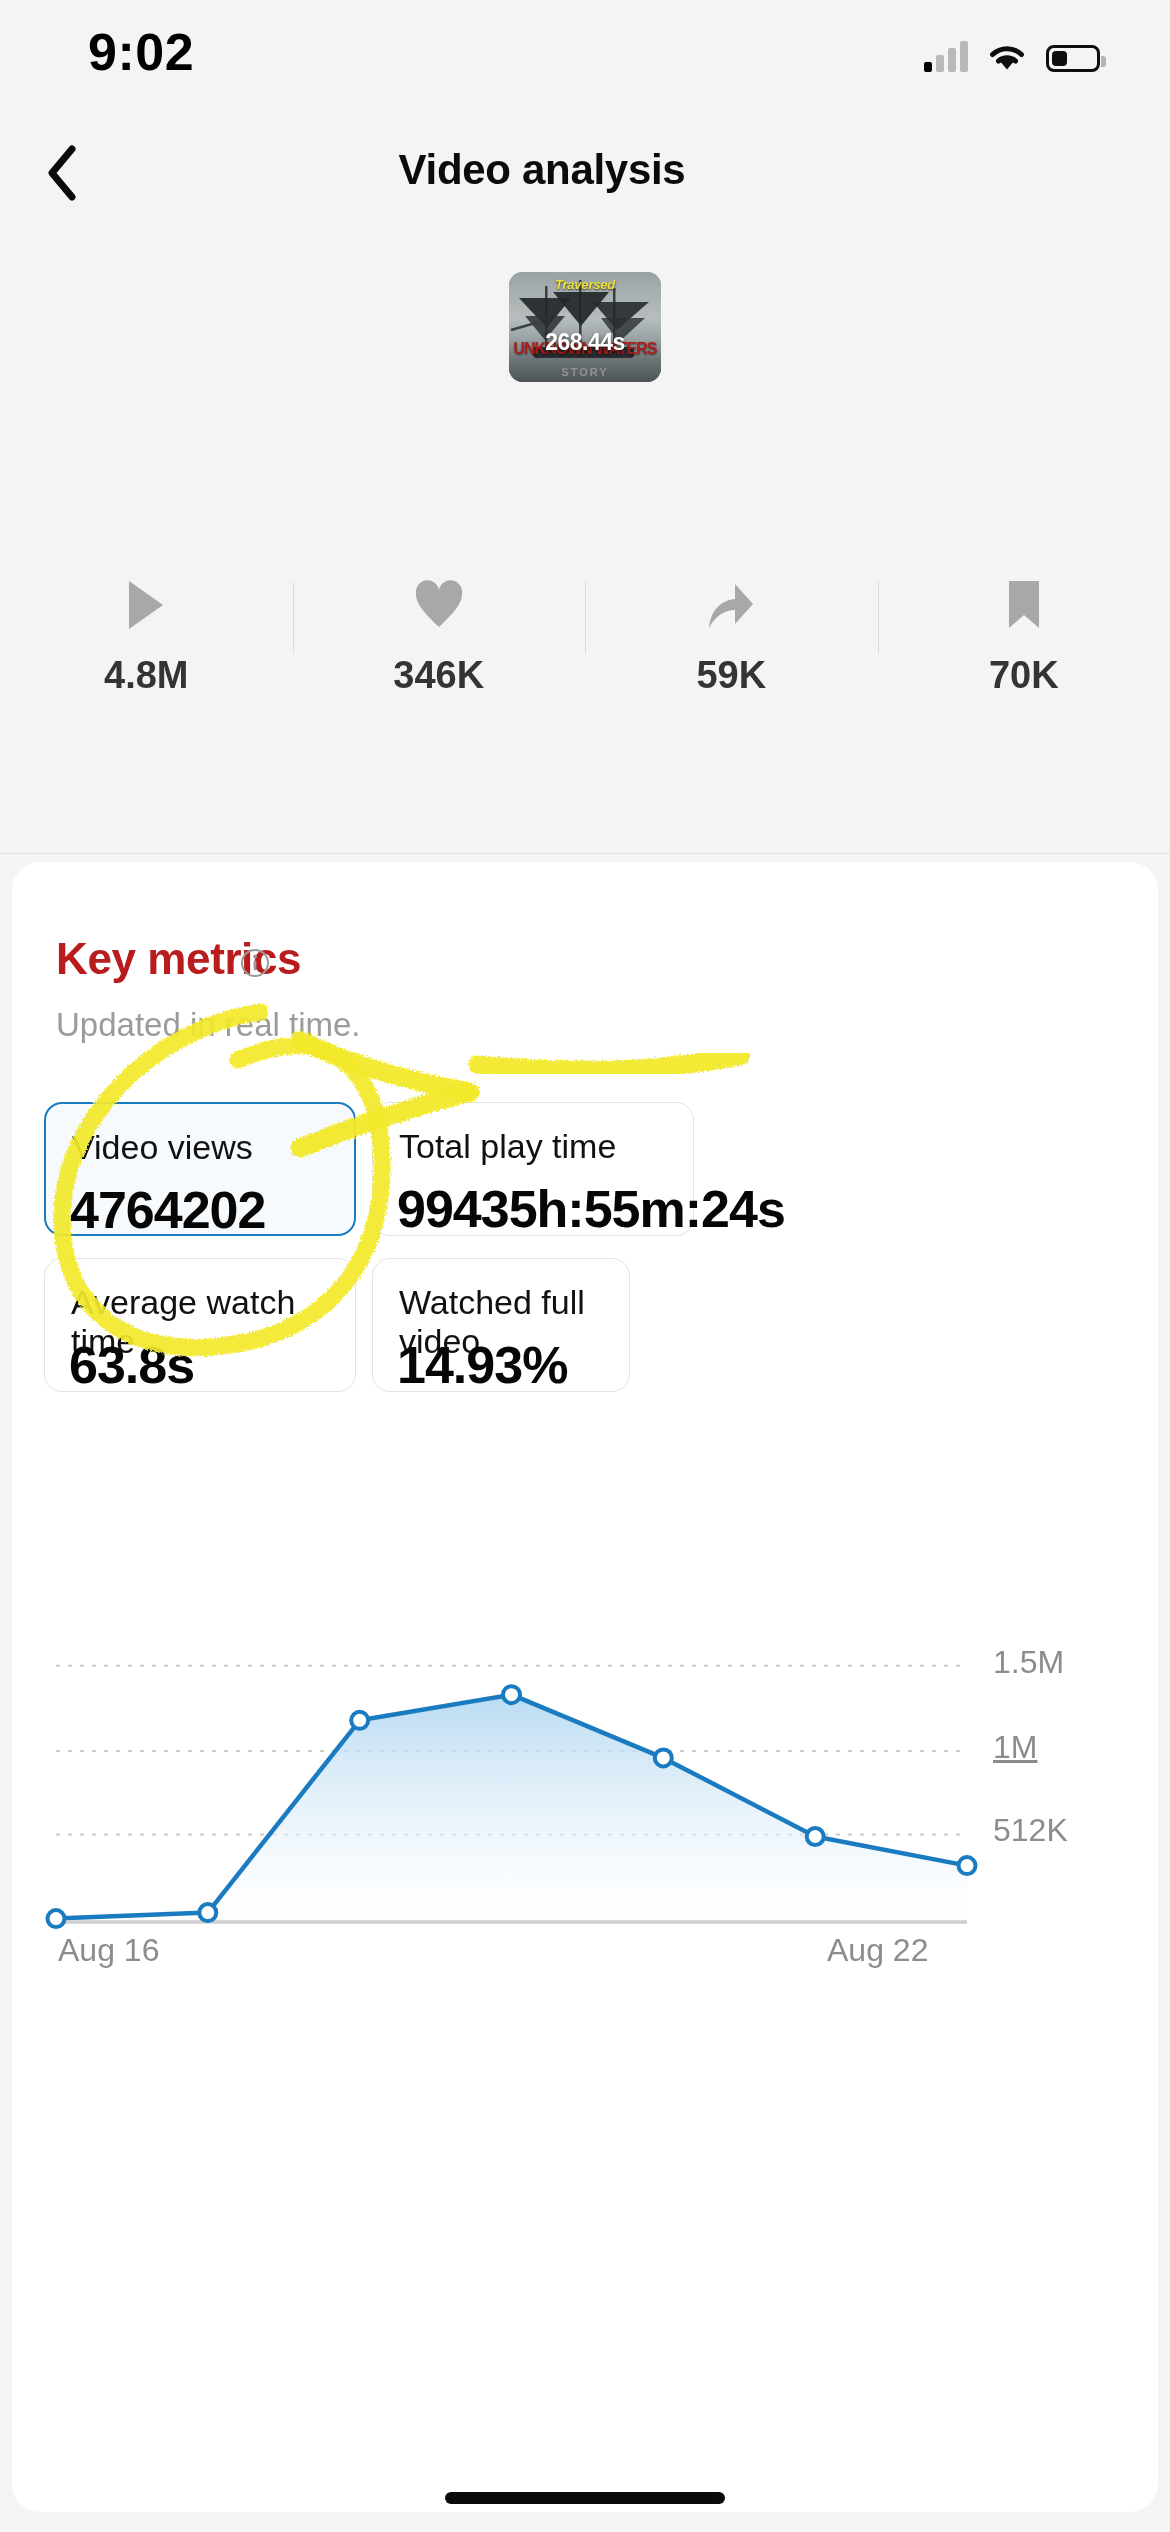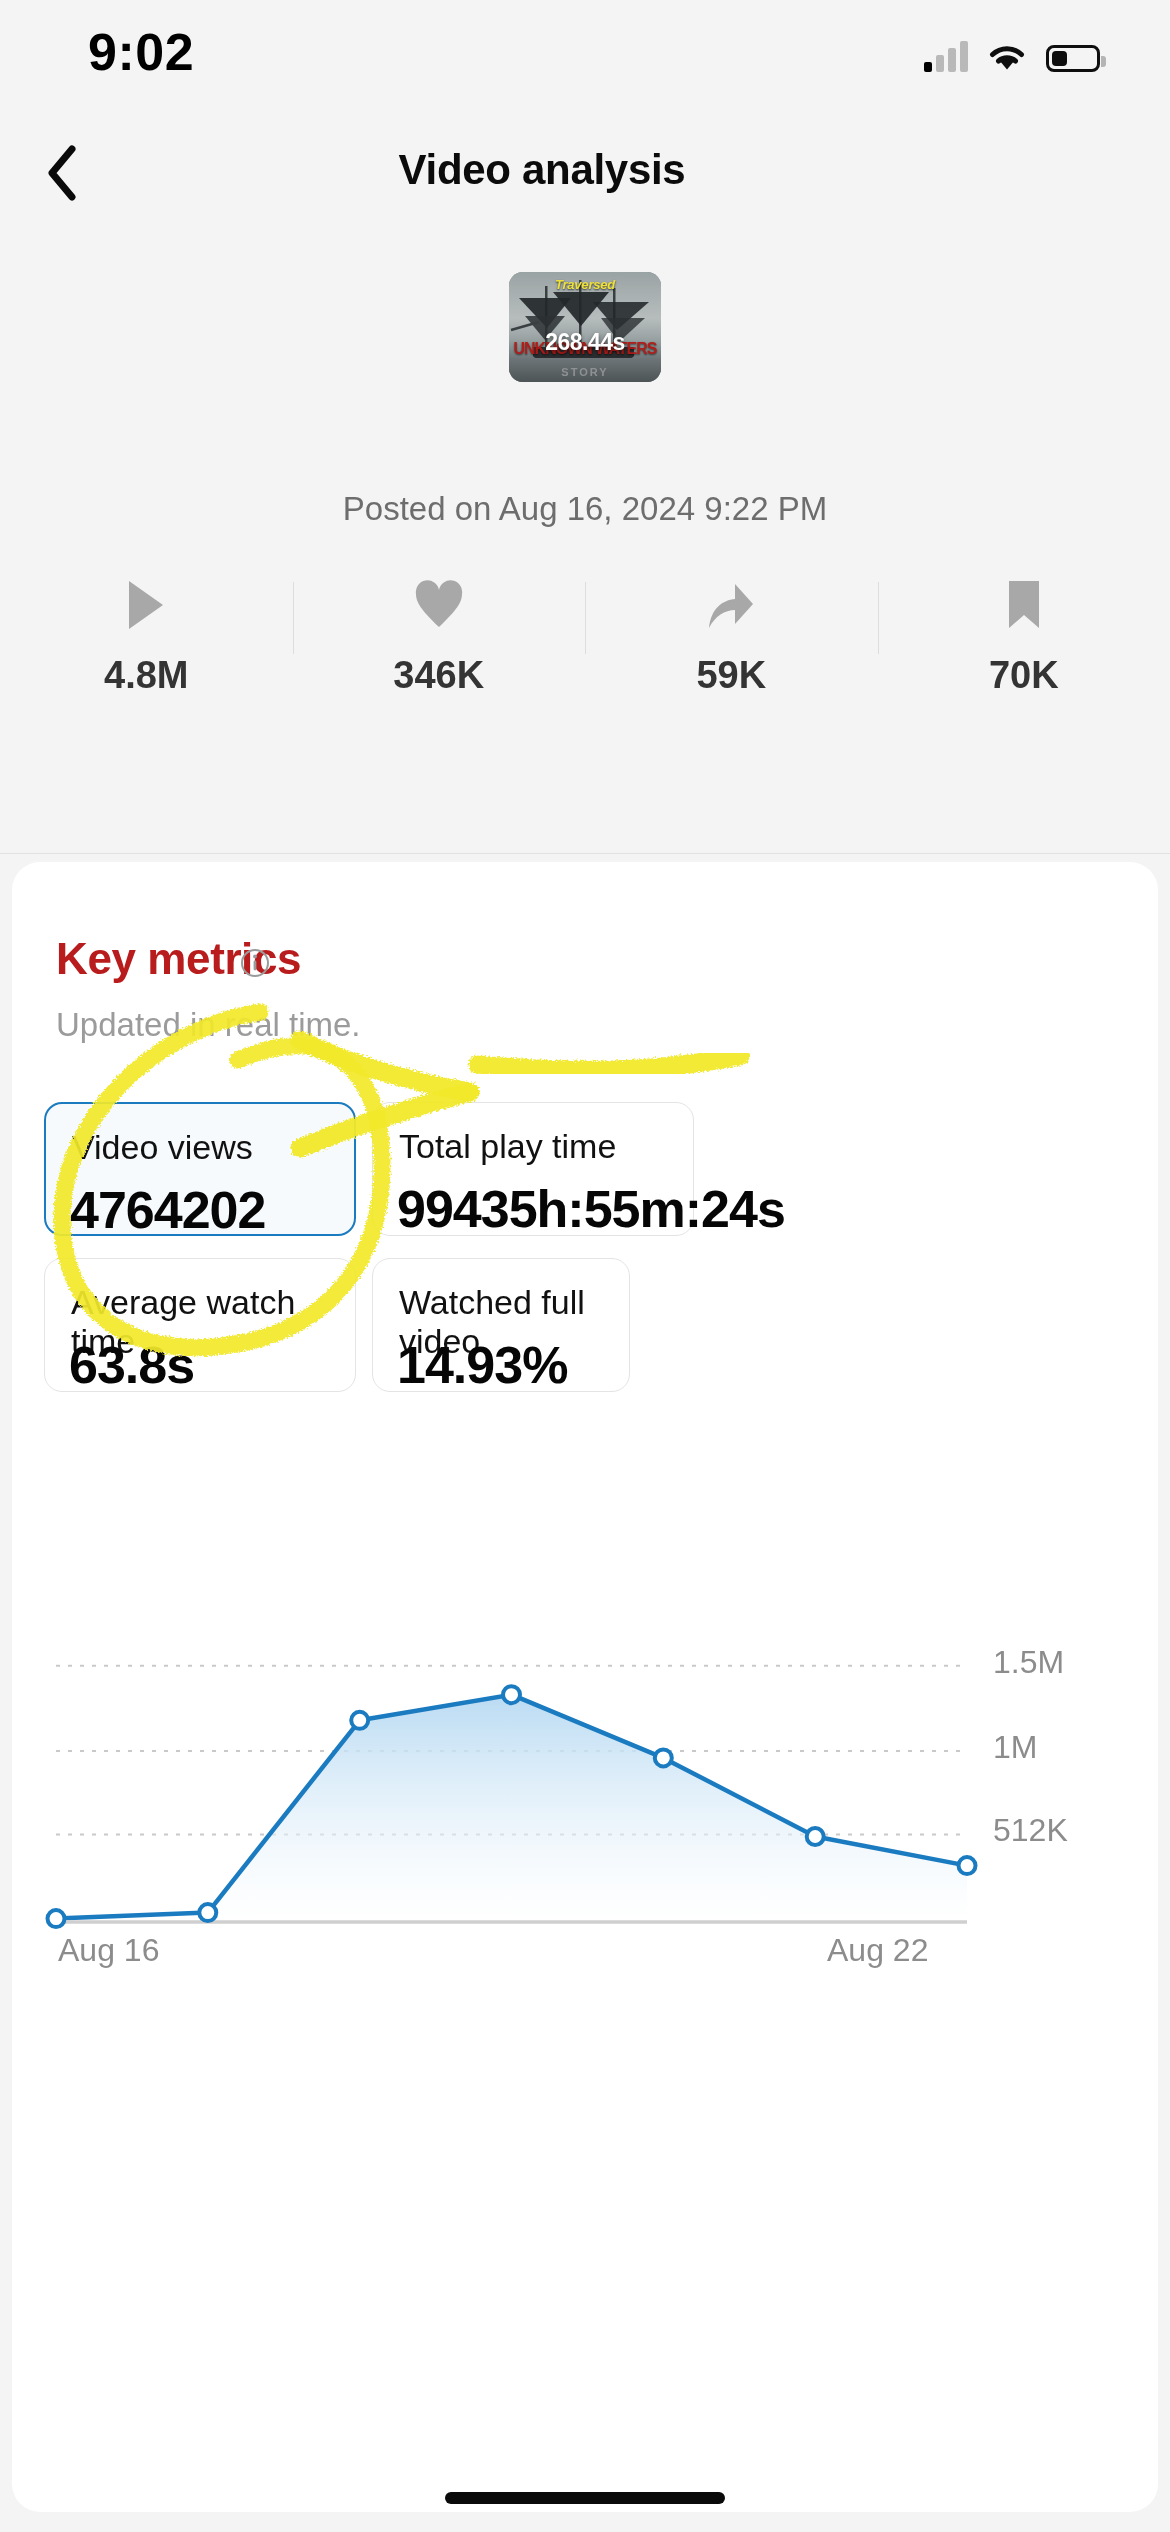--- a/index.html
+++ b/index.html
@@ -206,21 +206,20 @@
       </svg>
       <div class="hull"></div>
       <div class="sea"></div>
       <div class="ttl-top">Traversed</div>
       <div class="ttl-red">UNKNOWN WATERS</div>
       <div class="ttl-story">STORY</div>
       <div class="dur">268.44s</div>
     </div>
   </div>
 
-  <div class="posted">Posted on Aug 16, 2024 9:22 PM</div>
 
   <div class="stats">
 
     <div class="stat">
       <div class="ico">
         <svg width="46" height="54" viewBox="0 0 46 54">
             <path d="M6 3 L40 27 L6 51 Z" fill="#a8a8a8"></path>
           </svg>
       </div>
       <div class="val">4.8M</div>
@@ -310,21 +309,21 @@
             <circle cx="44.0" cy="336.6" r="8.5" fill="#ffffff" stroke="#1b7bc0" stroke-width="4"></circle>
             <circle cx="195.8" cy="330.6" r="8.5" fill="#ffffff" stroke="#1b7bc0" stroke-width="4"></circle>
             <circle cx="347.7" cy="138.3" r="8.5" fill="#ffffff" stroke="#1b7bc0" stroke-width="4"></circle>
             <circle cx="499.5" cy="112.7" r="8.5" fill="#ffffff" stroke="#1b7bc0" stroke-width="4"></circle>
             <circle cx="651.3" cy="175.9" r="8.5" fill="#ffffff" stroke="#1b7bc0" stroke-width="4"></circle>
             <circle cx="803.2" cy="254.5" r="8.5" fill="#ffffff" stroke="#1b7bc0" stroke-width="4"></circle>
             <circle cx="955.0" cy="283.6" r="8.5" fill="#ffffff" stroke="#1b7bc0" stroke-width="4"></circle>
           </g>
       </svg>
       <div class="ylab" id="yl2" style="left: 981px; top: 61.6364px;">1.5M</div>
-      <div class="ylab" id="yl1" style="left: 981px; top: 147.091px;">1M</div>
+      <div class="ylab" id="yl1" style="left: 981px; top: 147.091px; text-decoration: underline;">1M</div>
       <div class="ylab" id="yl0" style="left: 981px; top: 230.495px;">512K</div>
       <div class="xlab" id="xl0" style="left: 46px;">Aug 16</div>
       <div class="xlab" id="xl1" style="left: 815px;">Aug 22</div>
     </div>
   </div>
 
   <svg class="annot" width="1170" height="2532" viewBox="0 0 1170 2532">
     <defs>
       <filter id="rough" x="-20%" y="-20%" width="140%" height="140%">
         <feTurbulence type="fractalNoise" baseFrequency="0.55" numOctaves="3" seed="7" result="n"></feTurbulence>

